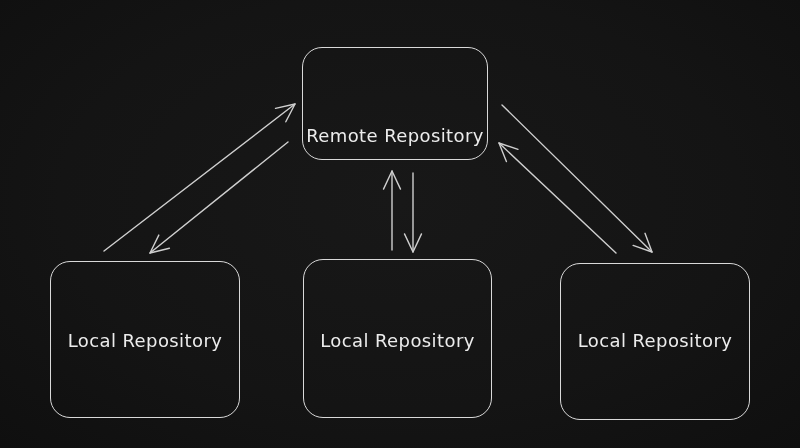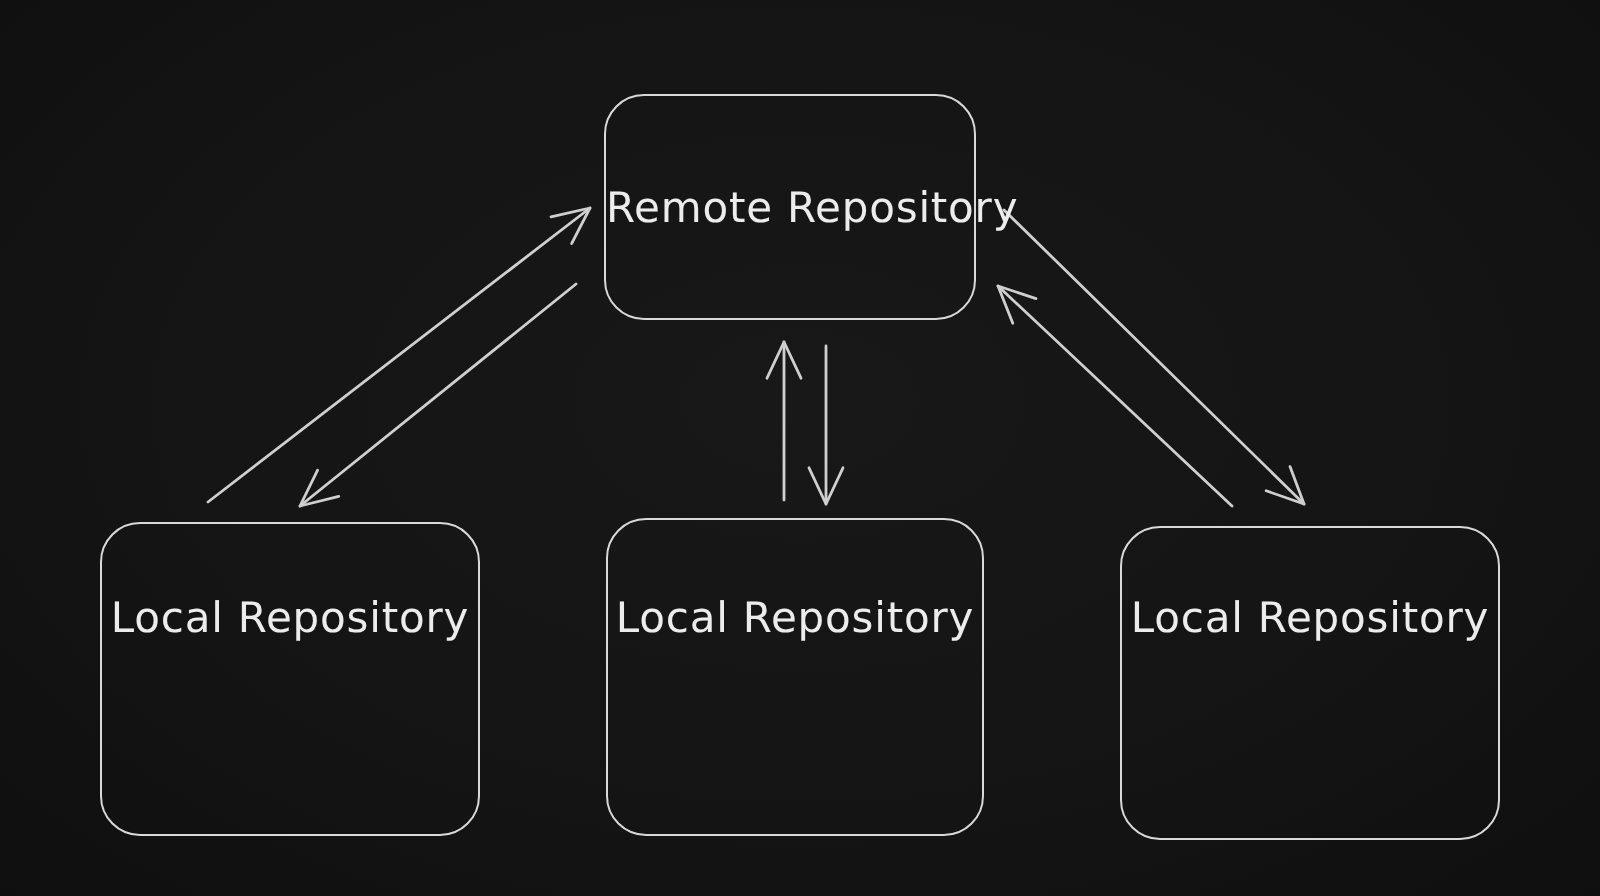--- a/index.html
+++ b/index.html
@@ -35,24 +35,25 @@
     border-radius: 20px;
     background: transparent;
     box-sizing: border-box;
   }
   .node-label {
     position: absolute;
     left: 0;
     right: 0;
     text-align: center;
     color: #ececec;
-    font-size: 21px;
+    font-size: 18px;
     line-height: 24px;
     letter-spacing: 0.4px;
     white-space: nowrap;
+    margin-top: 32px;
   }
   #node-remote { left: 302px; top: 47px; width: 186px; height: 113px; }
   #node-remote .node-label { top: 44px; }
   #node-local-1 { left: 50px;  top: 261px; width: 190px; height: 157px; }
   #node-local-2 { left: 303px; top: 259px; width: 189px; height: 159px; }
   #node-local-3 { left: 560px; top: 263px; width: 190px; height: 157px; }
   #node-local-1 .node-label { top: 35px; }
   #node-local-2 .node-label { top: 37px; }
   #node-local-3 .node-label { top: 33px; }
 </style>

